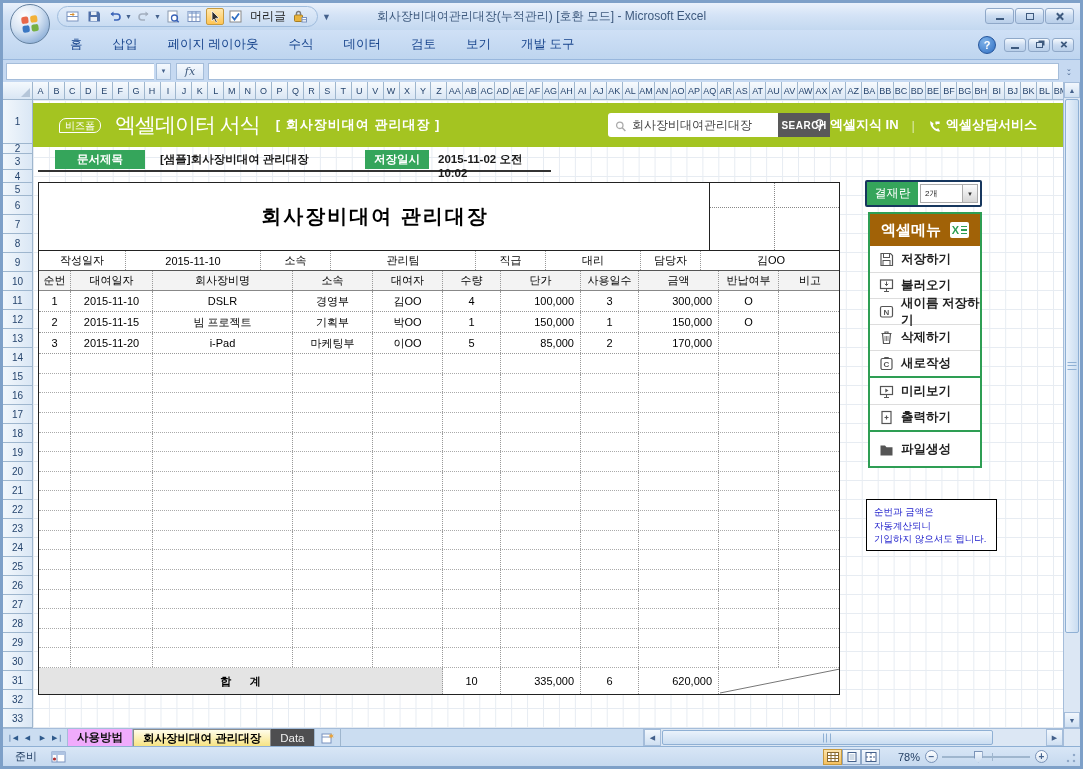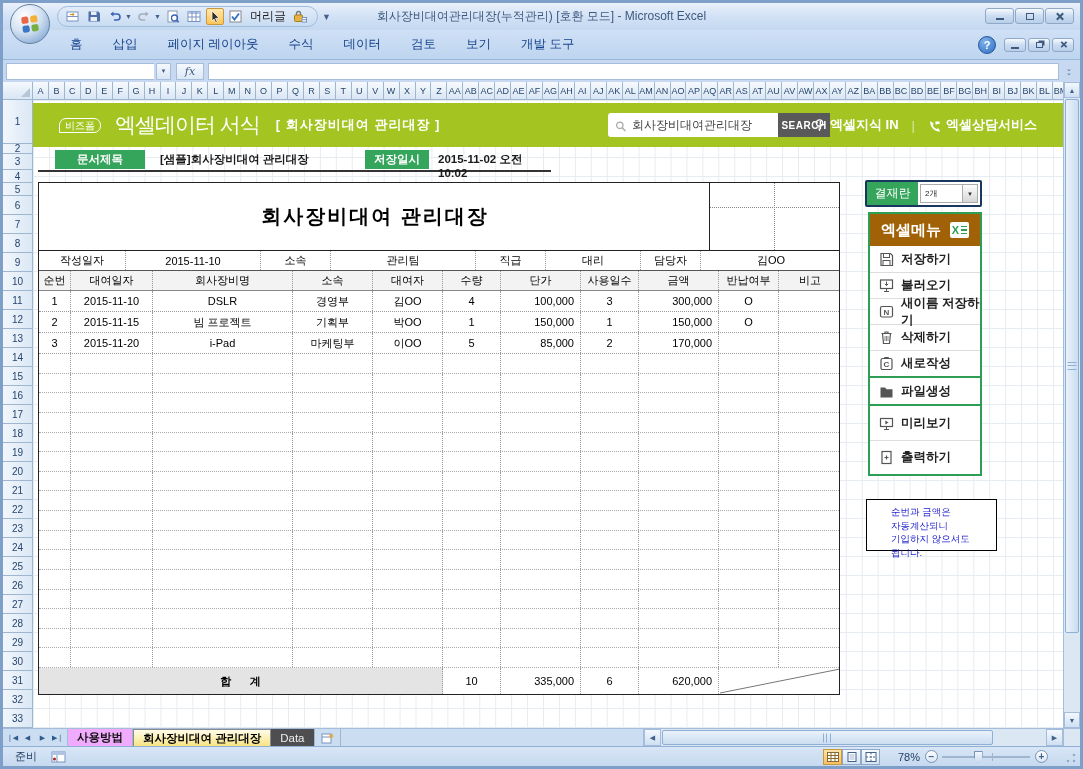--- a/index.html
+++ b/index.html
@@ -144,21 +144,21 @@
   .xl-lines { display:flex; flex-direction:column; gap:2px; }
   .xl-lines i { width:6px; height:1.5px; background:#2E9E54; }
   .menu-group + .menu-group { border-top:2px solid #2E9E54; }
   .menu-item { height:26px; display:flex; align-items:center; gap:7px; padding-left:9px;
                font-size:12.5px; font-weight:bold; color:#222; }
   .menu-item + .menu-item { border-top:1px solid #DDD; }
   .menu-group:last-child .menu-item { height:34px; }
   .mi-icon { width:15px; height:15px; flex:none; display:flex; }
   .mi-icon svg { width:15px; height:15px; }
   .note-box { position:absolute; left:833px; top:399px; width:131px; height:52px; border:1px solid #000;
-              background:#fff; padding:5px 24px; font-size:9.5px; color:#2222CC; line-height:13.5px; }
+              background:#fff; padding:5px 7px; font-size:9.5px; color:#2222CC; line-height:13.5px; }
 
   
   .tabs-row { height:18px; display:flex; background:#CBDDF1; border-top:1px solid #A5BDDA; }
   .tab-nav { display:flex; align-items:center; padding:0 3px; gap:2px; border-right:1px solid #A5BDDA; }
   .nav-btn { font-size:7px; color:#2F5A8C; width:13px; text-align:center; }
   .sheet-tab { display:flex; align-items:center; padding:0 9px; font-size:11.5px; border-right:1px solid #9FB6CE; white-space:nowrap; }
   .sheet-tab.green { background:#f0abfc; color:#111; font-weight:bold; }
   .sheet-tab.active { background:linear-gradient(#FFFDEB,#F7E383); color:#000; font-weight:bold; border:1px solid #8A8A8A; border-bottom:none; }
   .sheet-tab.dark { background:#4E4E50; color:#EFEFEF; }
   .tab-new { width:26px; display:flex; align-items:center; justify-content:center; border-right:1px solid #9FB6CE; }
@@ -842,45 +842,45 @@
                       <text x="7.5" y="10.8" font-size="8" text-anchor="middle" fill="#555" font-weight="bold">C</text>
                     </svg>
                   </span>
                   <span class="mi-label">새로작성</span>
                 </div>
               </div>
               <div class="menu-group">
                 <div class="menu-item">
                   <span class="mi-icon">
                     <svg viewBox="0 0 15 15">
-                      <path d="M1.5 3.5h4.5l1.5 1.8h6v8.2h-12z" fill="#555"></path>
-                    </svg>
-                  </span>
-                  <span class="mi-label">파일생성</span>
-                </div>
-              </div>
-              <div class="menu-group">
-                <div class="menu-item">
-                  <span class="mi-icon">
-                    <svg viewBox="0 0 15 15">
                       <rect x="1.5" y="2.5" width="12" height="8" fill="none" stroke="#555" stroke-width="1.2"></rect>
                       <path d="M5 13.5h5M7.5 10.5v3" stroke="#555" fill="none"></path>
                       <path d="M6.3 4.5l3.2 2-3.2 2z" fill="#555"></path>
                     </svg>
                   </span>
                   <span class="mi-label">미리보기</span>
                 </div>
                 <div class="menu-item">
                   <span class="mi-icon">
                     <svg viewBox="0 0 15 15">
                       <rect x="3" y="1.5" width="9" height="12" fill="none" stroke="#555" stroke-width="1.2"></rect>
                       <path d="M7.5 5.5v4M5.5 7.5h4" stroke="#555" fill="none" stroke-width="1.2"></path>
                     </svg>
                   </span>
                   <span class="mi-label">출력하기</span>
+                </div>
+              </div>
+              <div class="menu-group">
+                <div class="menu-item">
+                  <span class="mi-icon">
+                    <svg viewBox="0 0 15 15">
+                      <path d="M1.5 3.5h4.5l1.5 1.8h6v8.2h-12z" fill="#555"></path>
+                    </svg>
+                  </span>
+                  <span class="mi-label">파일생성</span>
                 </div>
               </div>
             </div>
         </div>
 
         <div class="note-box" id="noteBox">
             <div class="note-line">순번과 금액은</div>
             <div class="note-line">자동계산되니</div>
             <div class="note-line">기입하지 않으셔도 됩니다.</div>
           </div>

